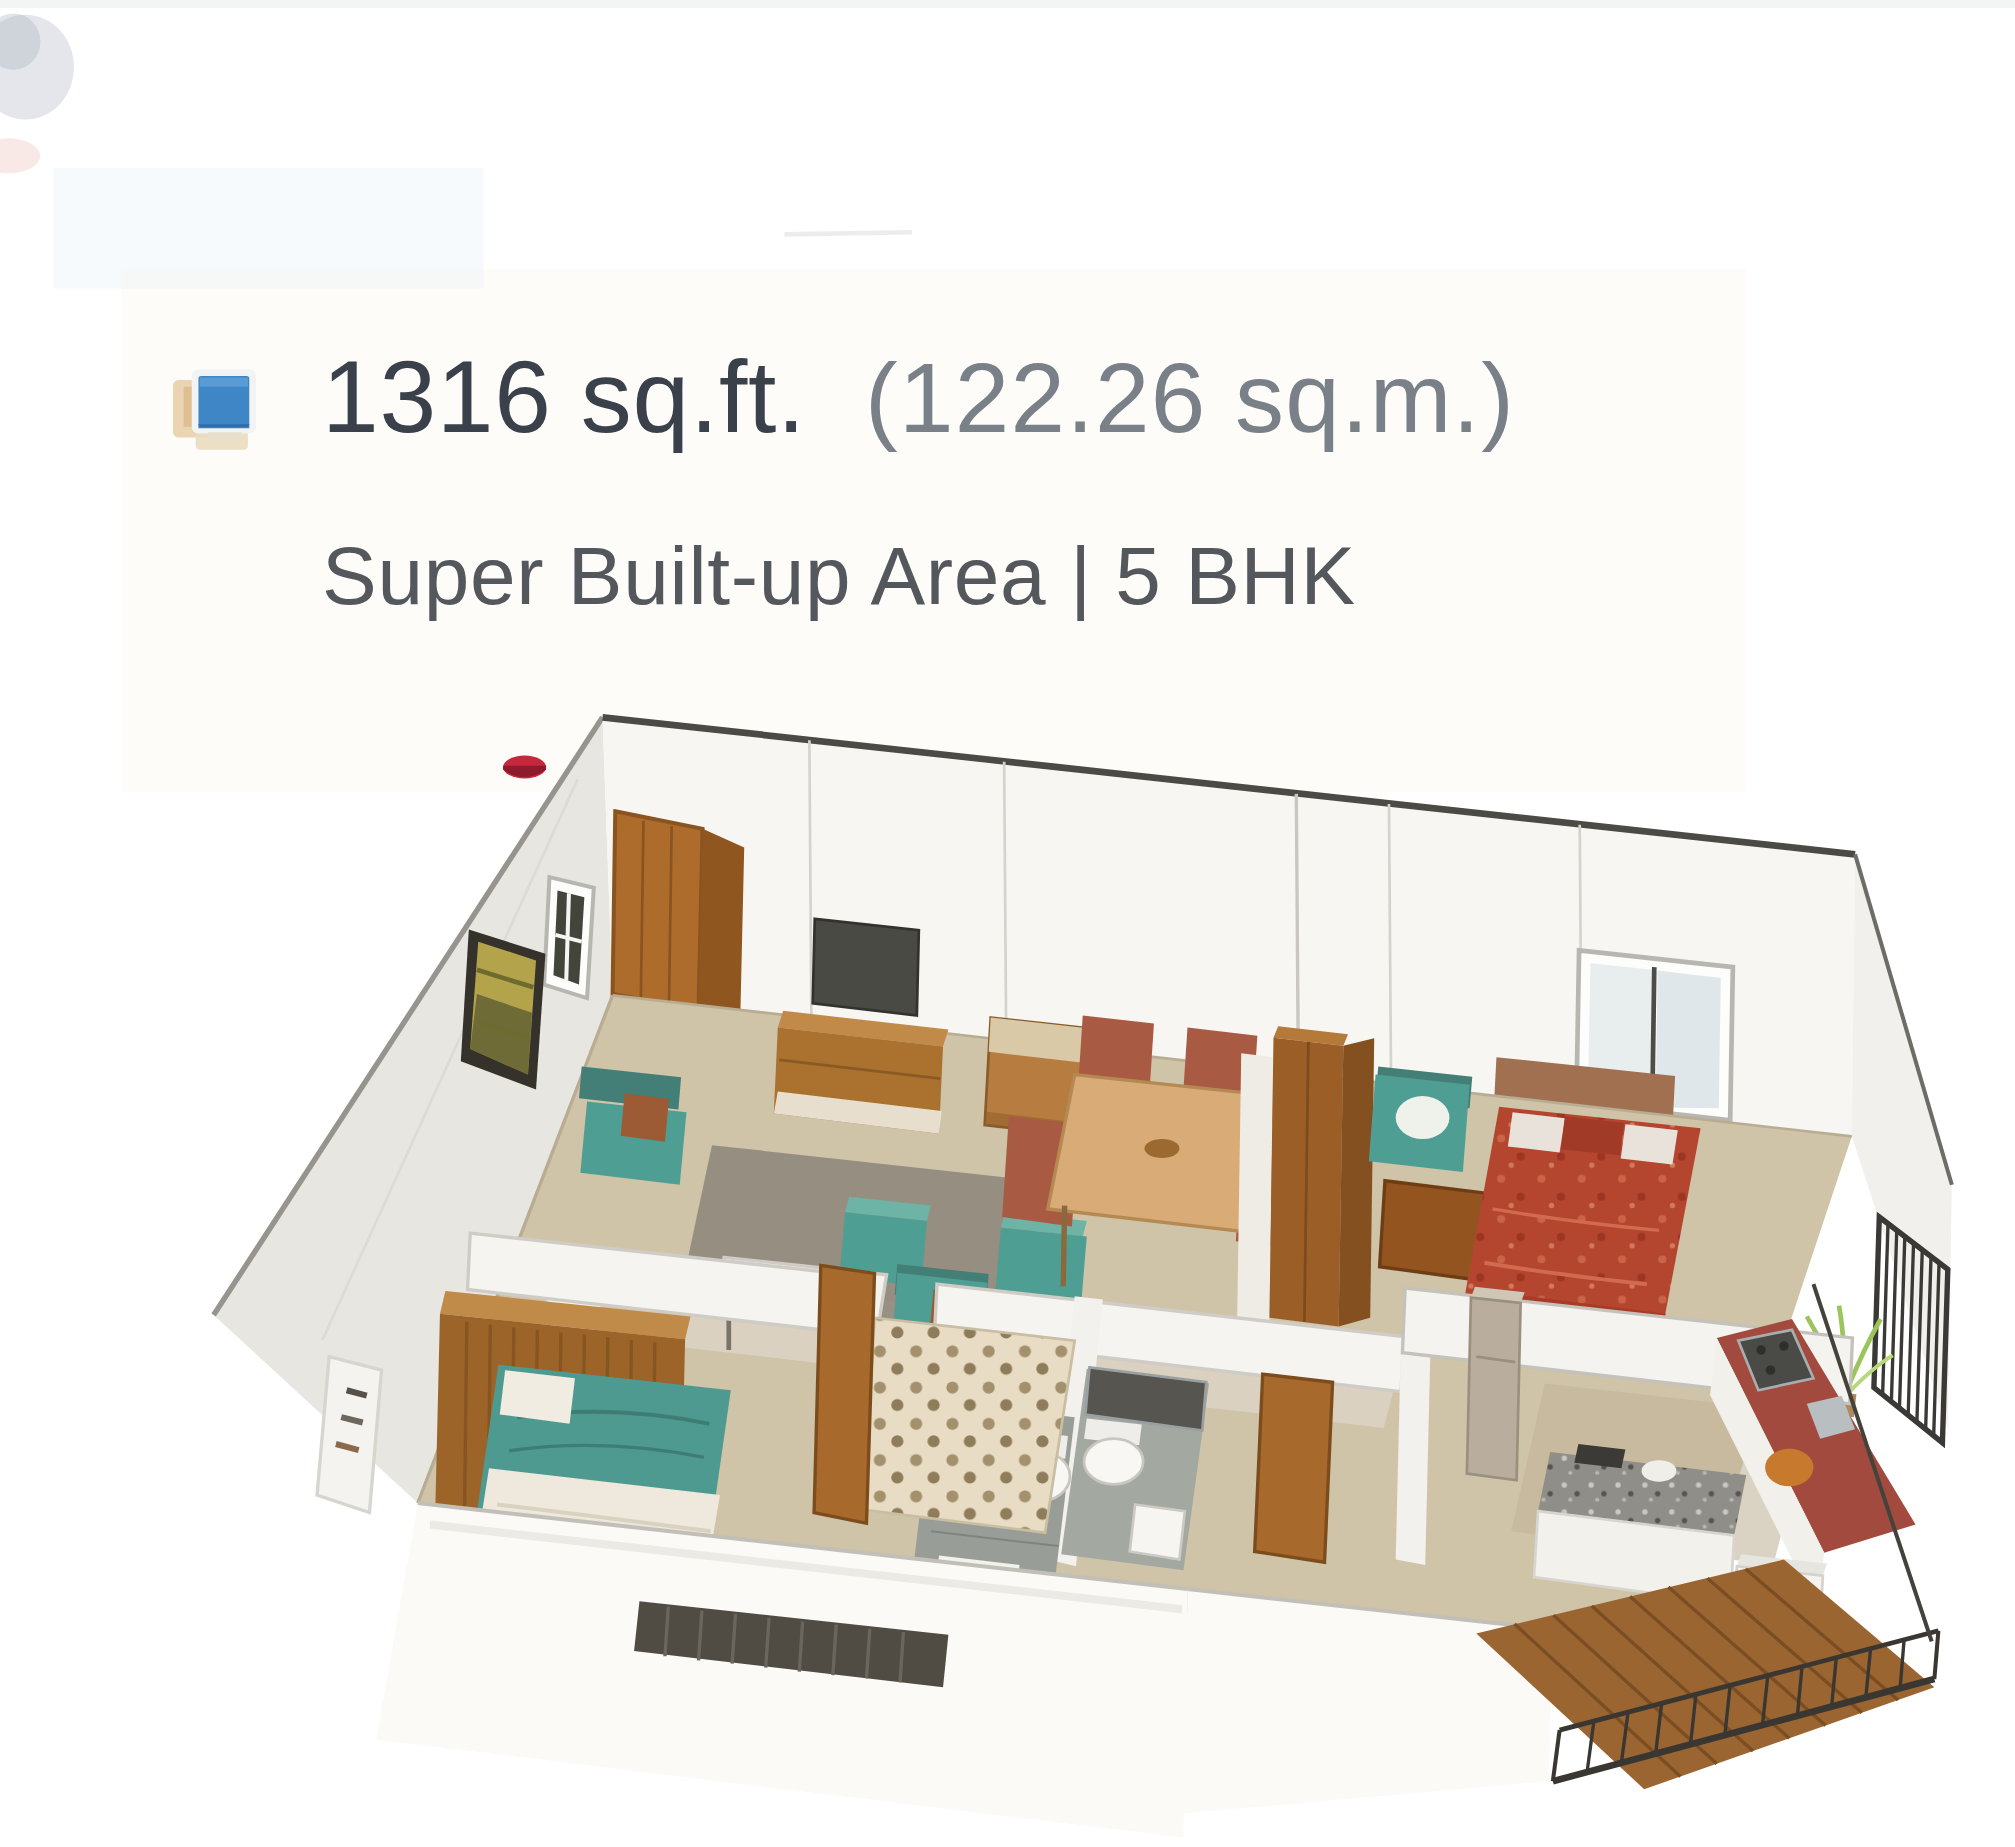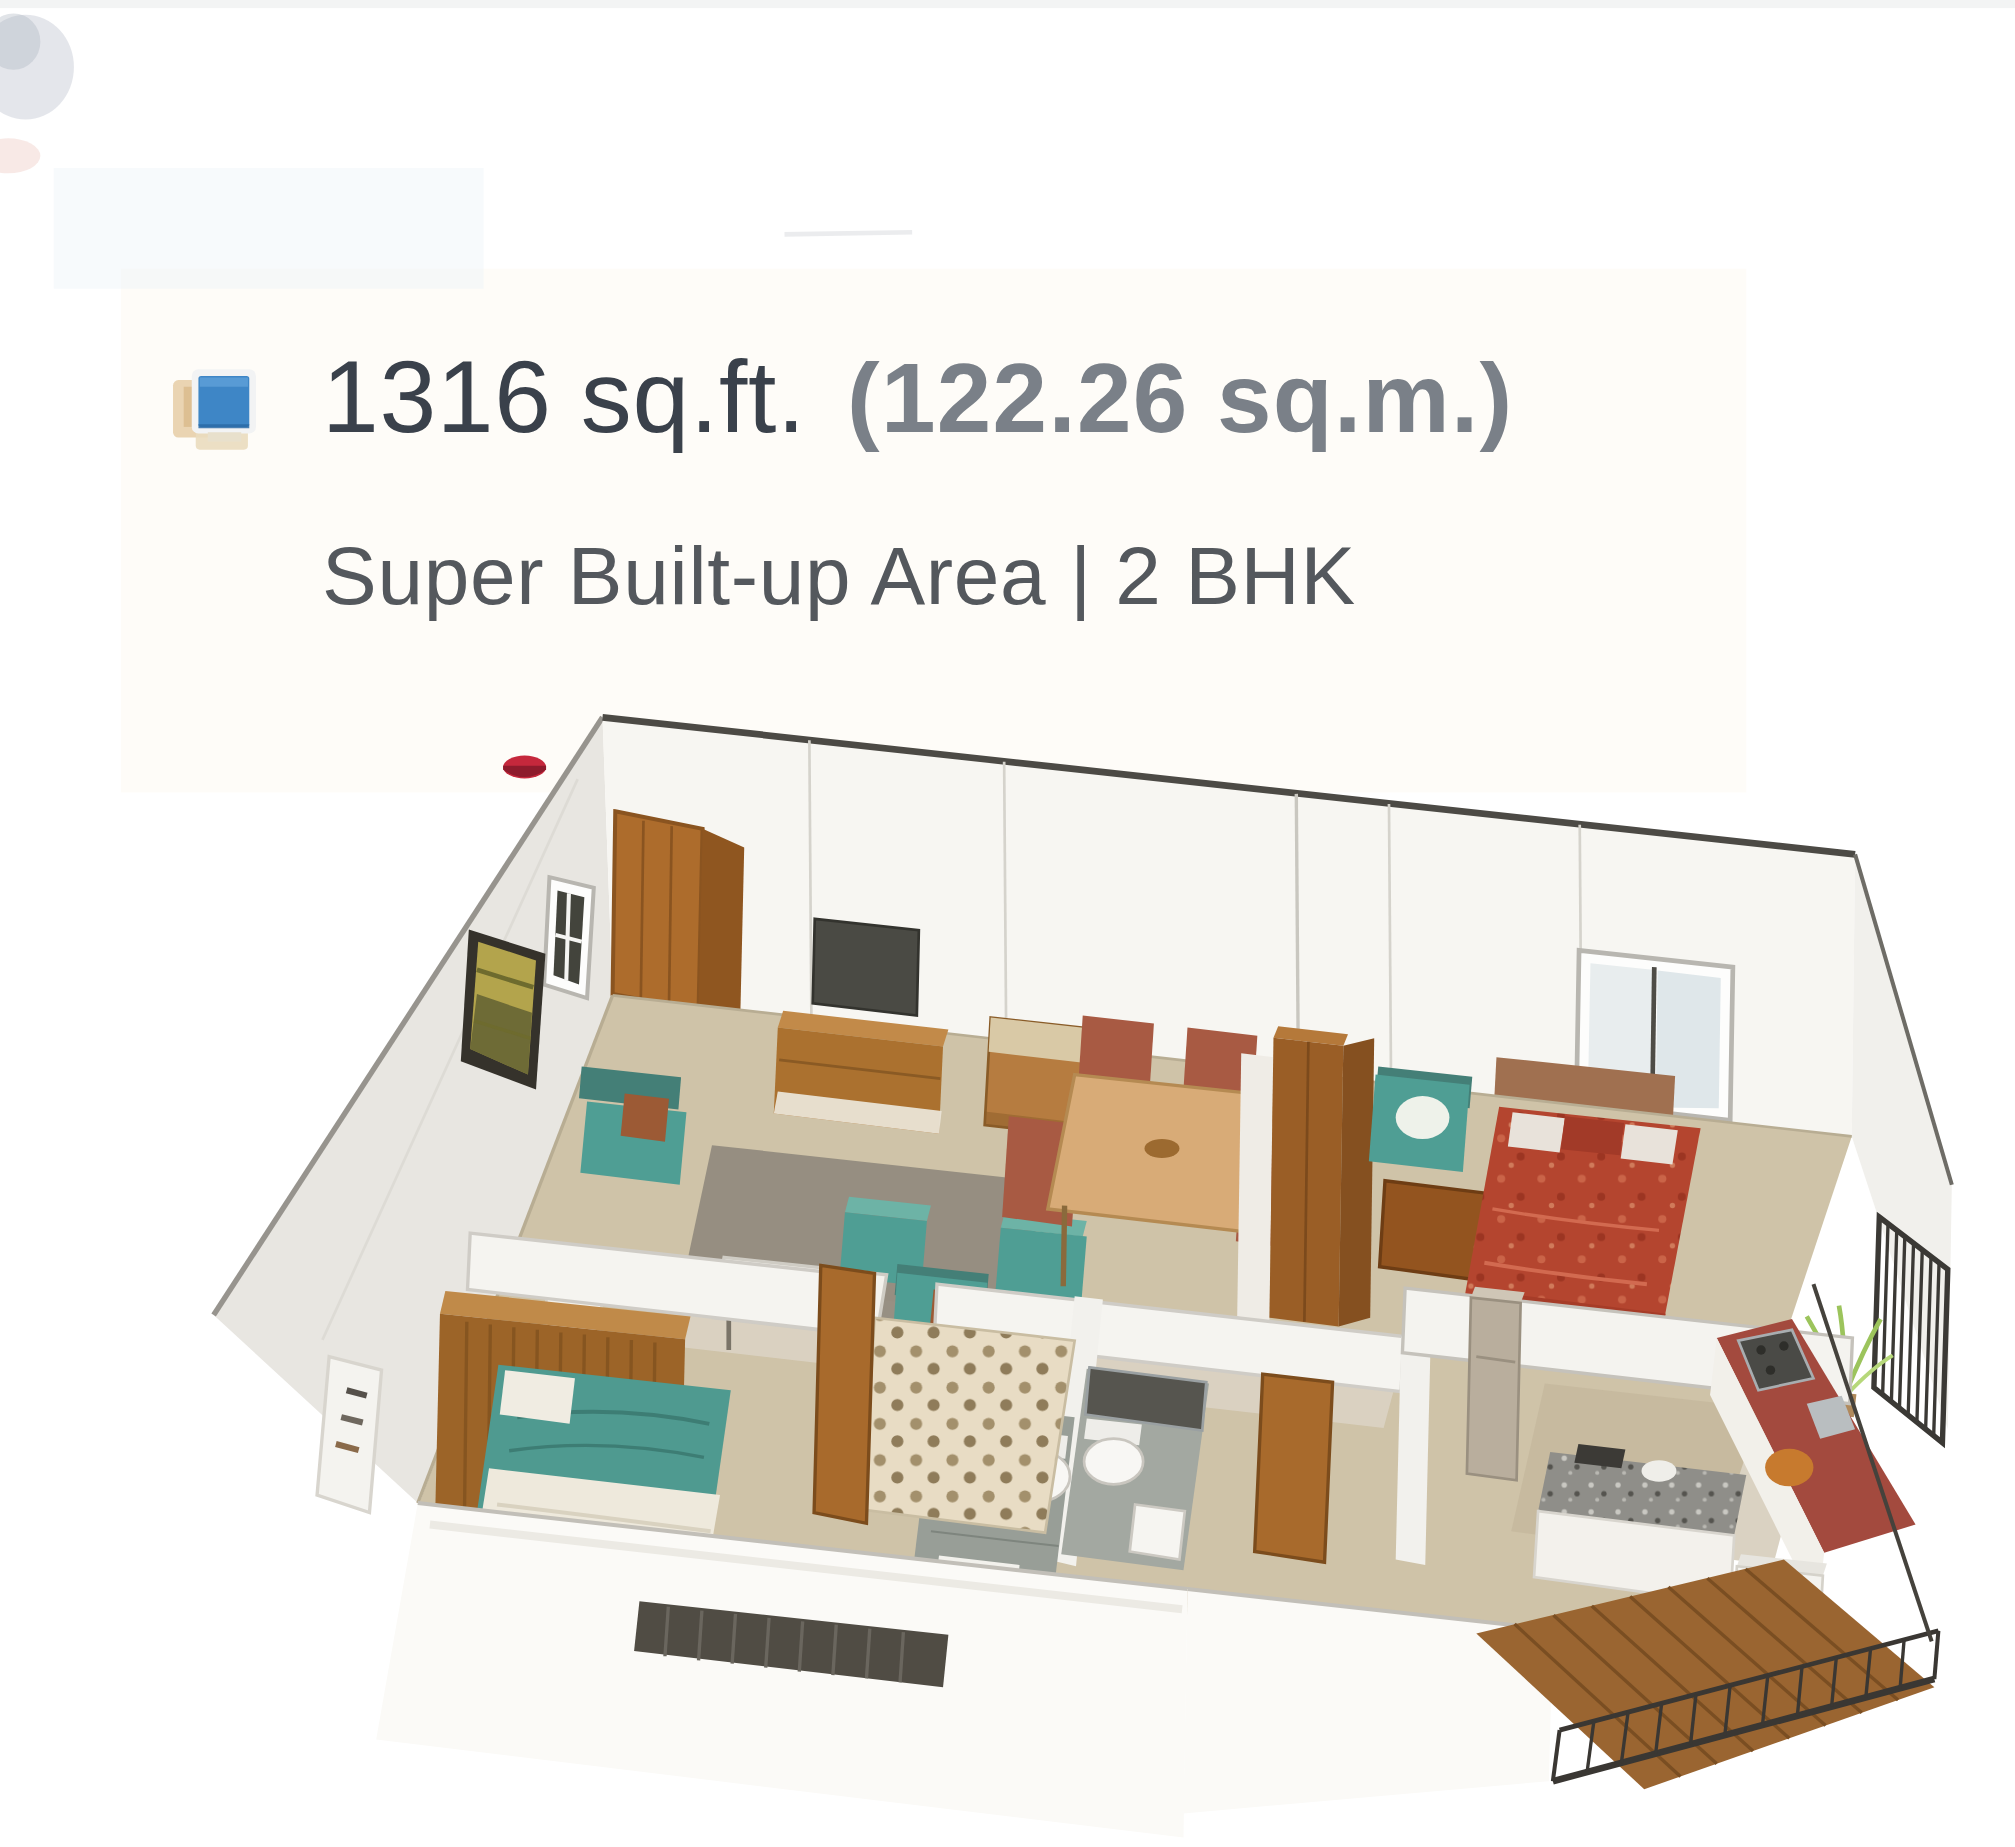--- a/index.html
+++ b/index.html
@@ -7,21 +7,21 @@
        font-family:"Liberation Sans","DejaVu Sans",sans-serif;}
   :root{
     --title-color:#3a414b;
     --title-secondary:#7a8088;
     --subtitle-color:#54585d;
     --icon-blue:#3e86c6;
   }
   .hdr{position:absolute;left:0;top:0;width:2015px;z-index:5;}
   .title-row{position:absolute;left:322px;top:339px;white-space:nowrap;}
   .title-main{font-size:102px;font-weight:400;color:var(--title-color);letter-spacing:0.7px;}
-  .title-sec{font-size:98px;font-weight:700;color:var(--title-secondary);margin-left:41px;letter-spacing:1.3px;}
+  .title-sec{font-size:98px;font-weight:400;color:var(--title-secondary);margin-left:59px;letter-spacing:1.3px;}
   .subtitle{position:absolute;left:322px;top:529px;font-size:82px;font-weight:400;
             color:var(--subtitle-color);letter-spacing:0.7px;white-space:nowrap;}
   .area-icon{position:absolute;left:169px;top:360px;width:99px;height:99px;}
   svg.plan{position:absolute;left:0;top:0;width:2015px;height:1847px;}
 </style>
 </head>
 <body>
 
 <div class="hdr">
   <div class="area-icon">
@@ -32,21 +32,21 @@
       <rect x="34" y="14" width="96" height="96" fill="#f2f3f4" rx="10"></rect>
       <rect x="44" y="24" width="76" height="76" fill="#3e86c6" rx="4"></rect>
       <path d="M46 26 L118 26 L118 40 L46 40 Z" fill="#5fa0d8" opacity="0.8"></path>
       <path d="M44 96 L120 96 L120 102 L44 102 Z" fill="#2a6aa6" opacity="0.85"></path>
       <rect x="58" y="108" width="50" height="14" fill="#e8e0cc"></rect>
     </svg>
   </div>
   <div class="title-row">
     <span class="title-main">1316 sq.ft.</span><span class="title-sec">(122.26 sq.m.)</span>
   </div>
-  <div class="subtitle">Super Built-up Area | 2 BHK</div>
+  <div class="subtitle">Super Built-up Area | 5 BHK</div>
 </div>
 
 <svg class="plan" viewBox="0 0 3000 2750">
   <defs>
     <pattern id="curtainDots" width="54" height="54" patternUnits="userSpaceOnUse">
       <rect width="54" height="54" fill="#e8dcc4"></rect>
       <circle cx="14" cy="14" r="9" fill="#a3906c"></circle>
       <circle cx="40" cy="40" r="9" fill="#8f7c5a"></circle>
     </pattern>
     <pattern id="granite" width="40" height="40" patternUnits="userSpaceOnUse">

